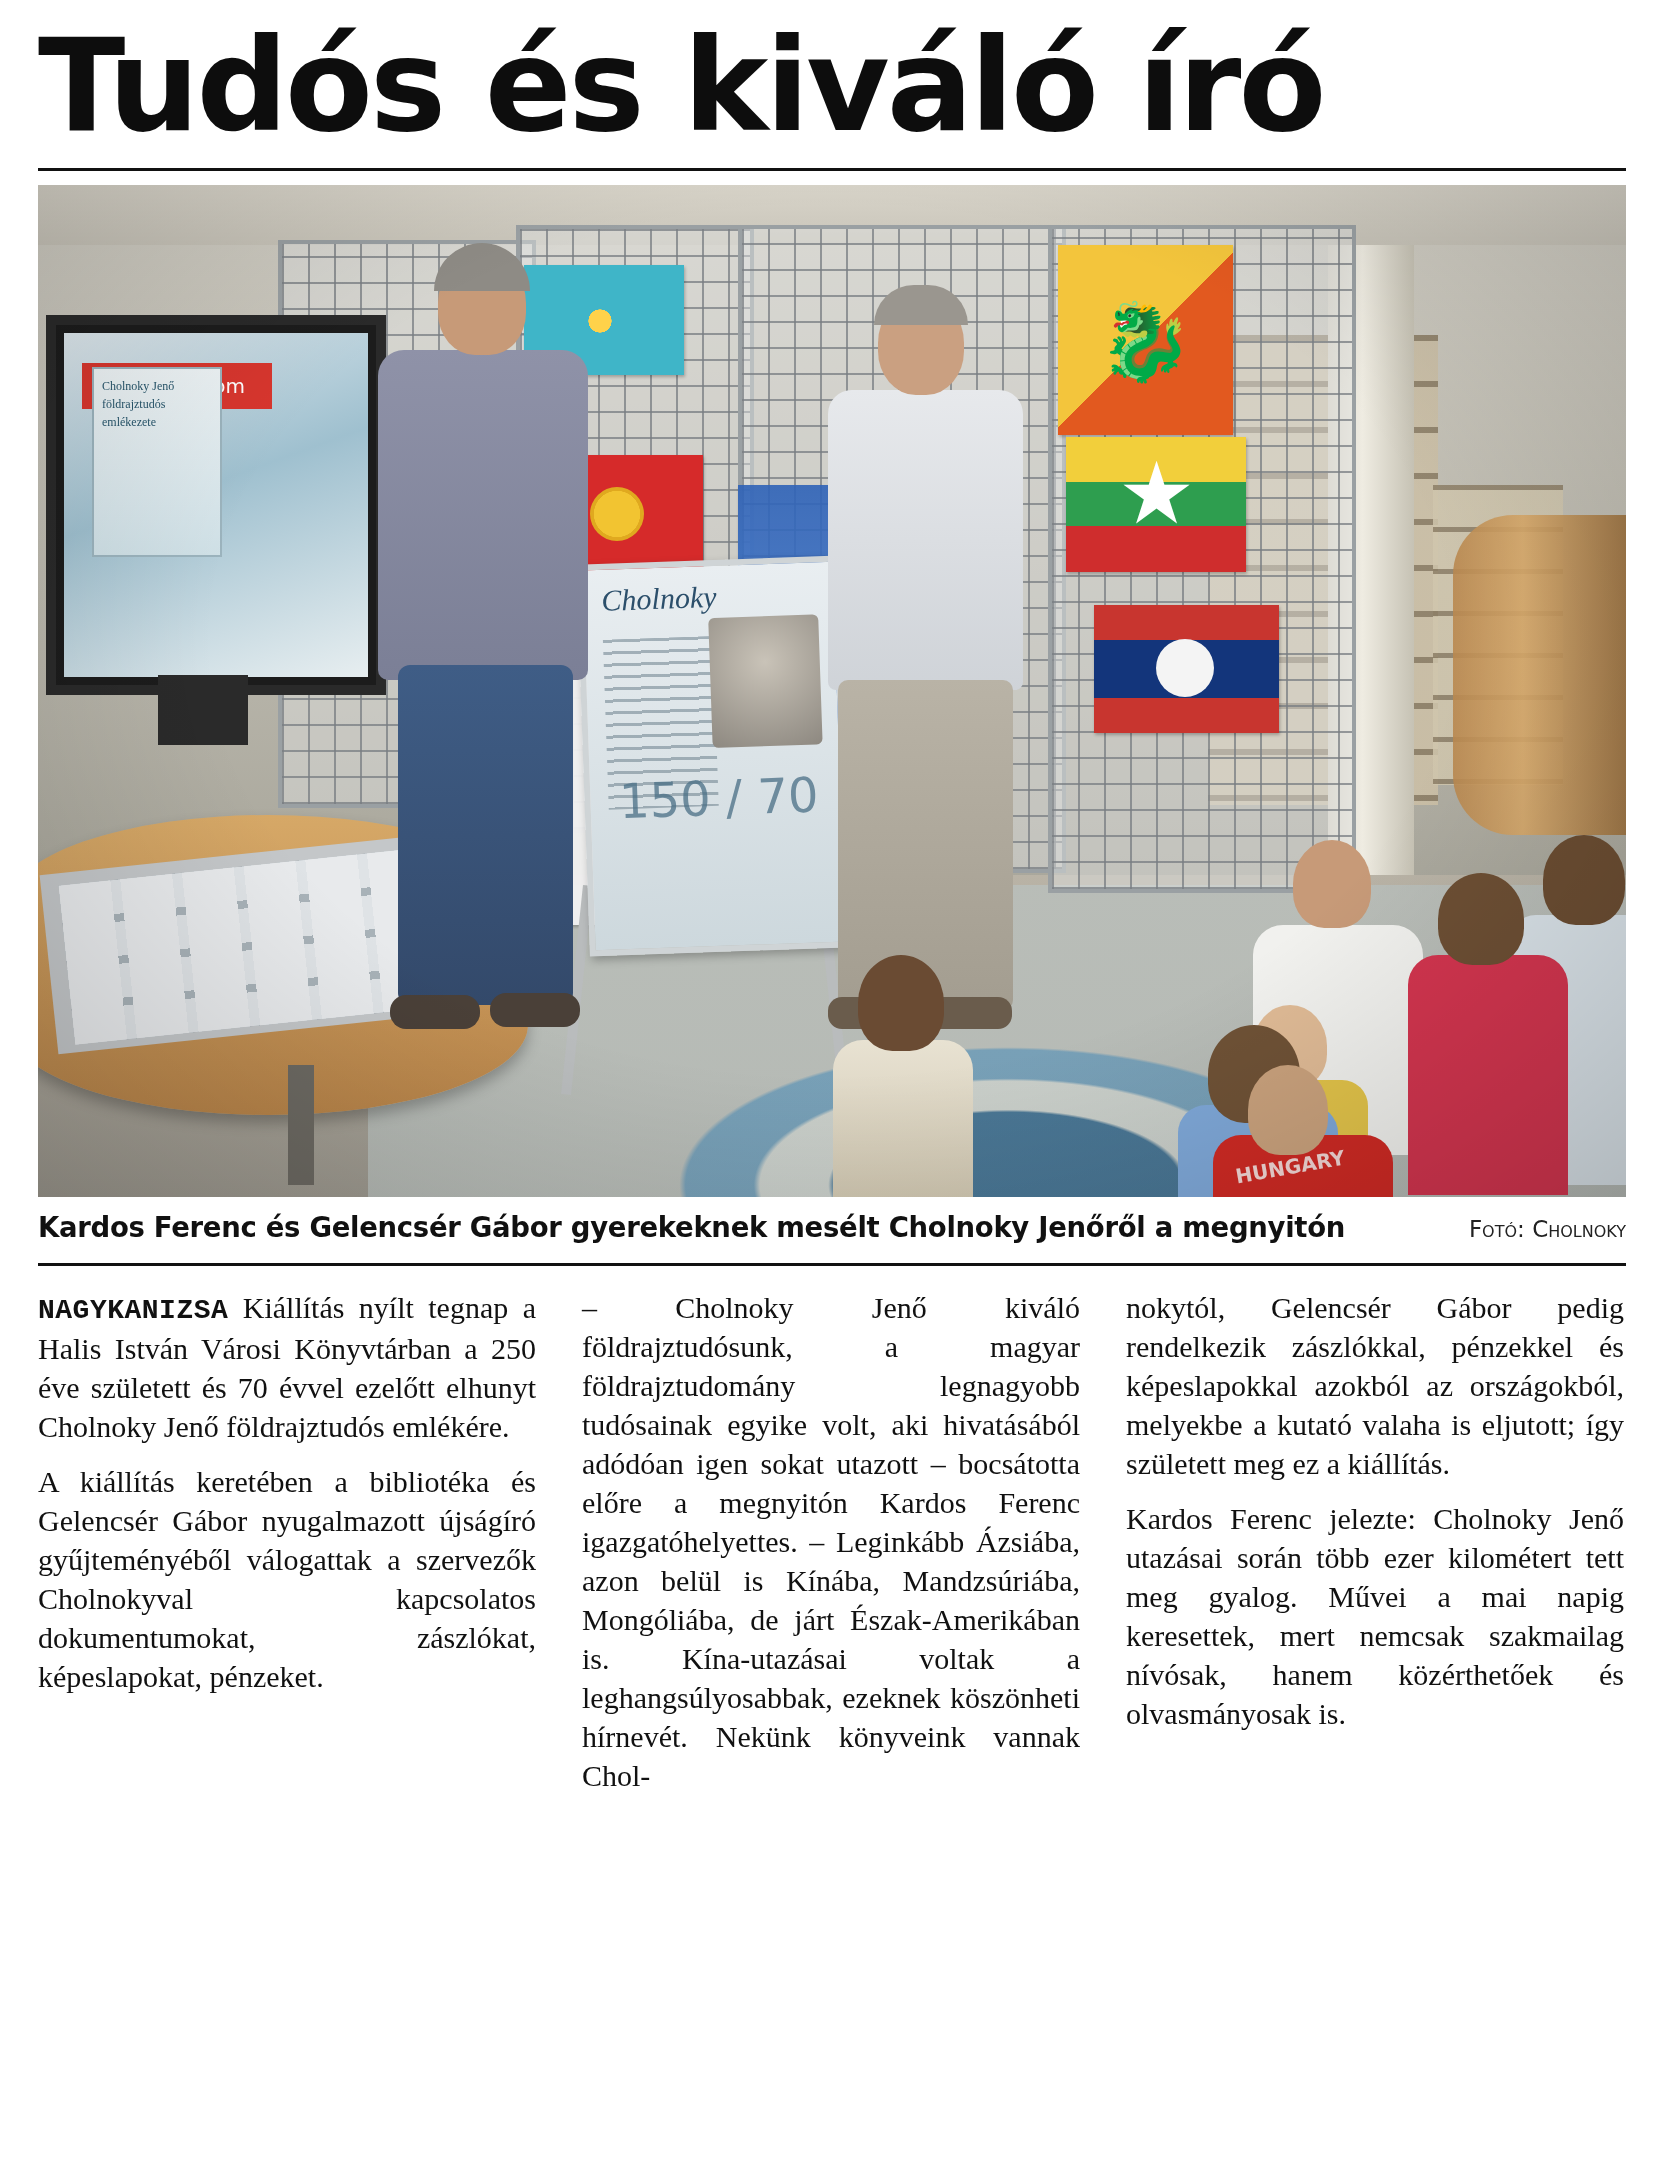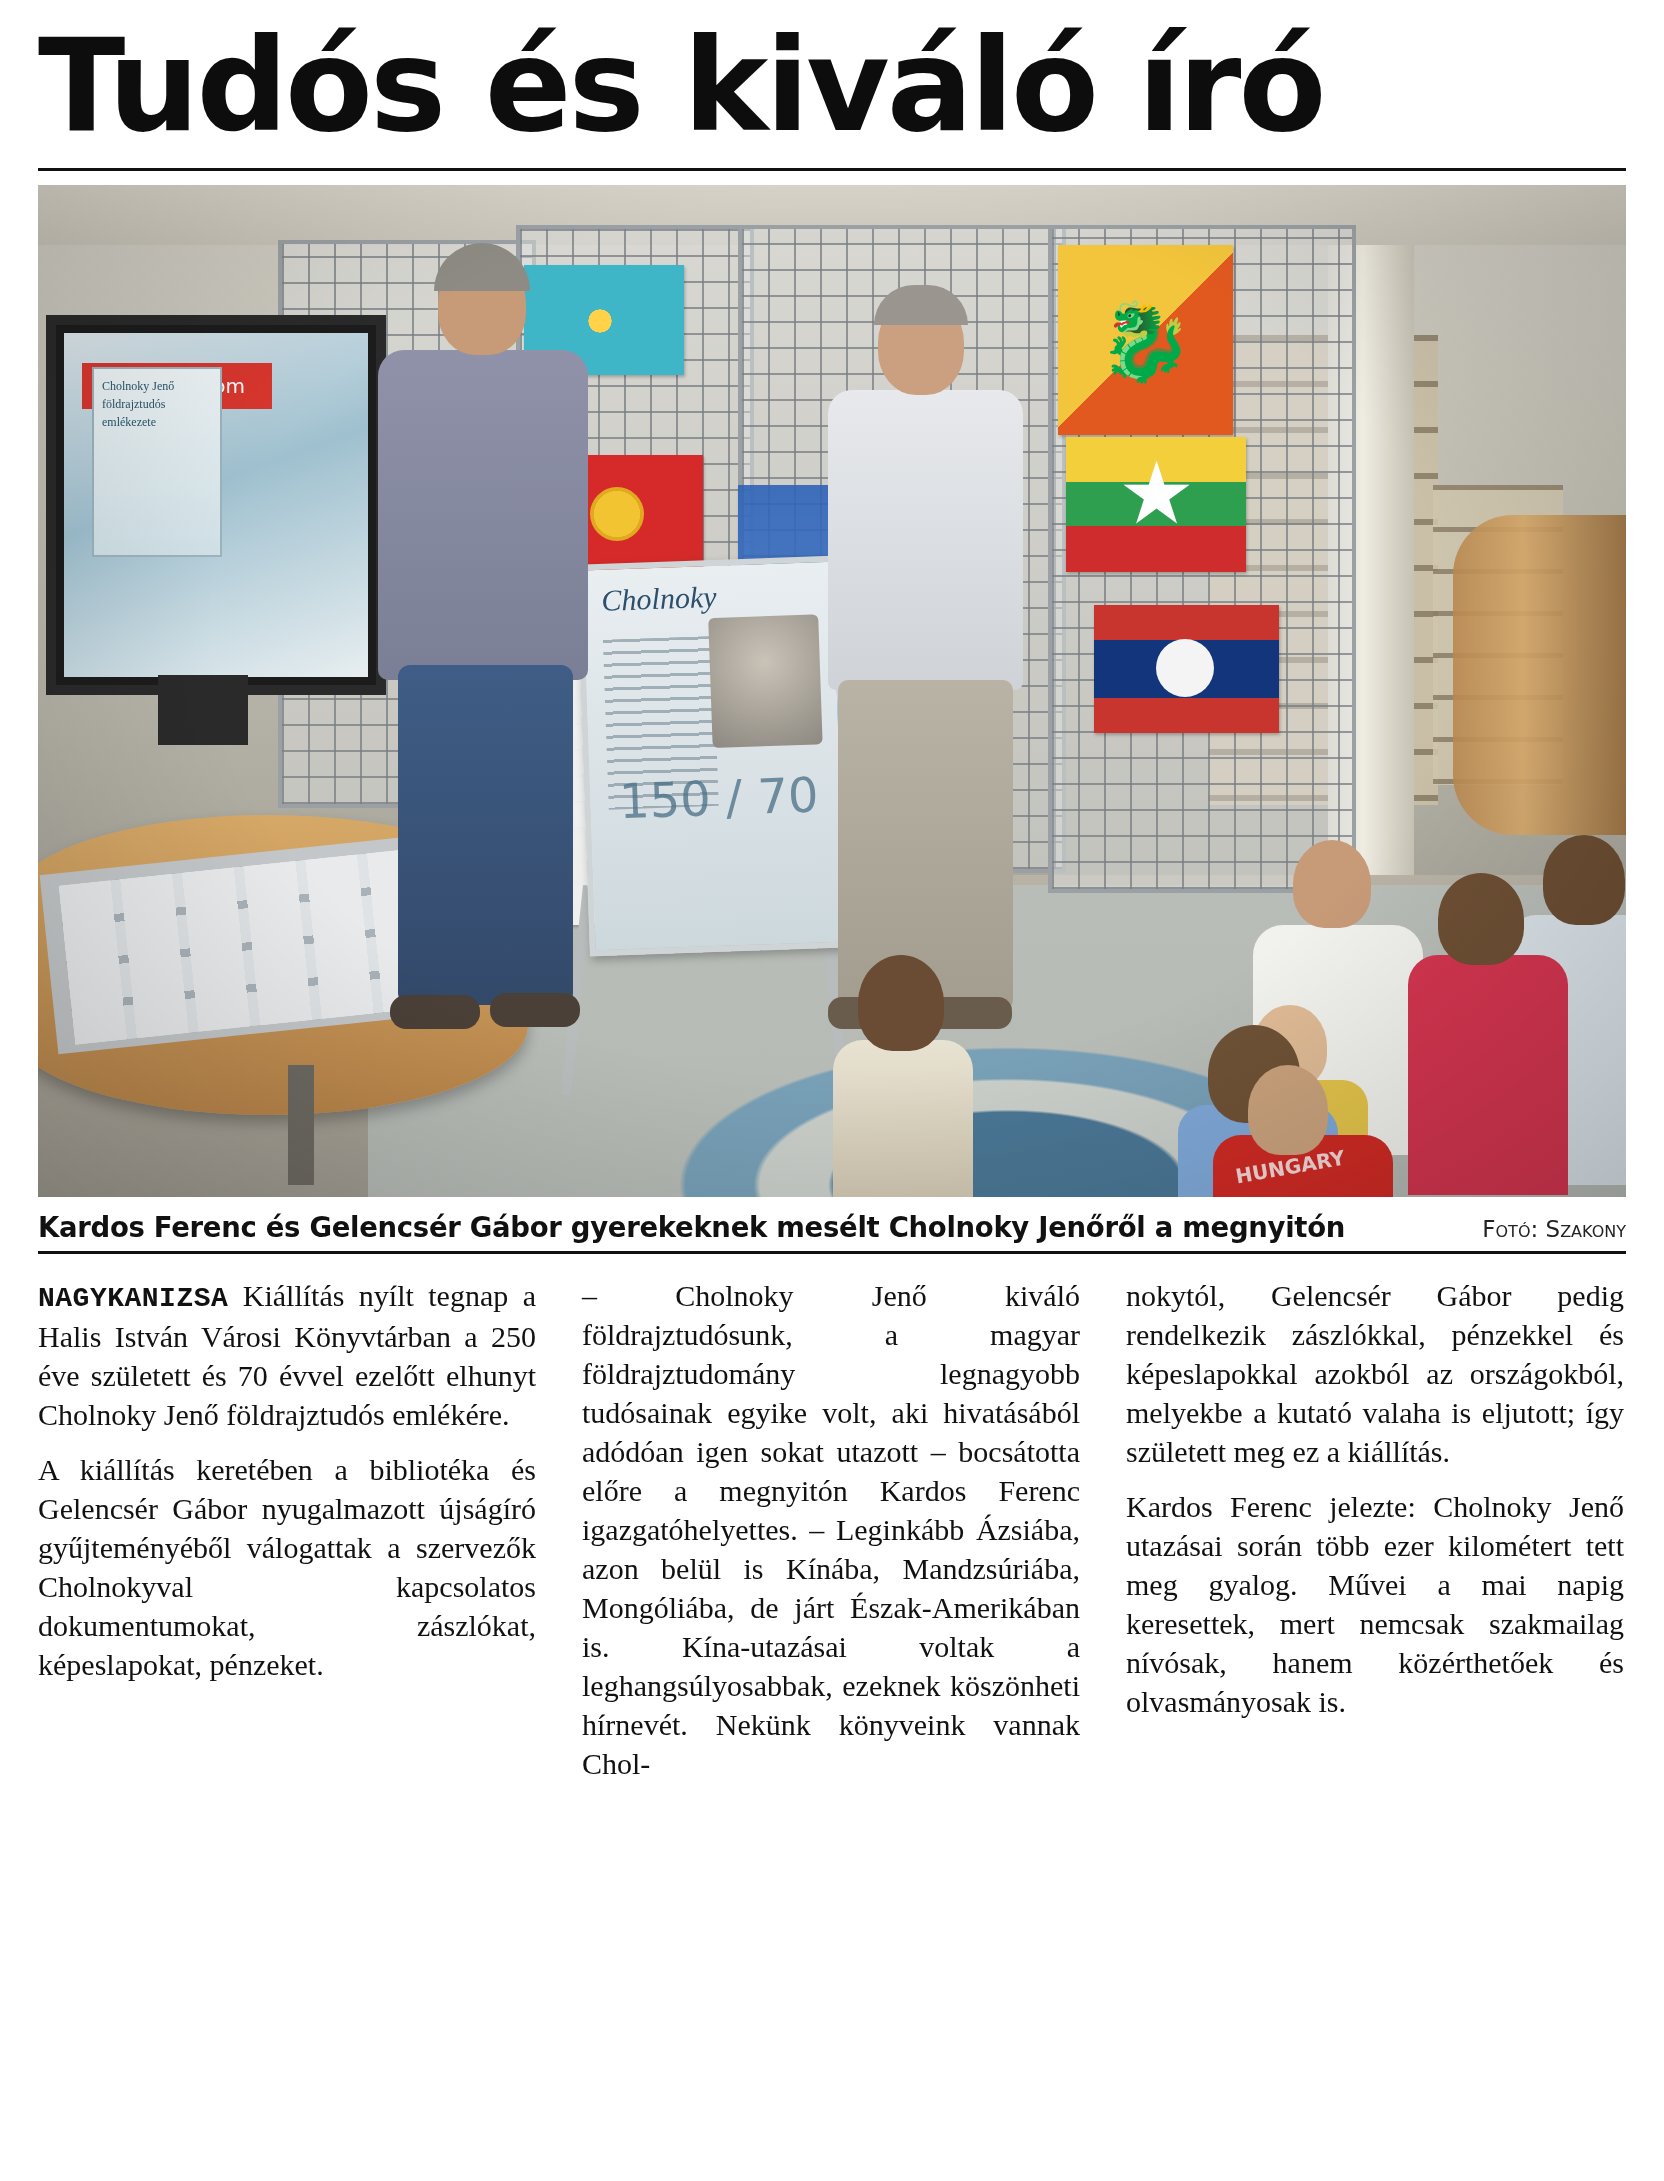--- a/index.html
+++ b/index.html
@@ -237,21 +237,21 @@
     background: radial-gradient(ellipse at 50% 45%, rgba(255,255,255,0) 55%, rgba(0,0,0,.18) 100%);
     pointer-events: none;
   }
 
   
   .caption-row {
     display: flex;
     align-items: baseline;
     justify-content: space-between;
     margin-top: 14px;
-    padding-bottom: 8px;
+    padding-bottom: 20px;
     border-bottom: 3px solid #111;
   }
   .caption {
     font-family: "DejaVu Sans", sans-serif;
     font-weight: bold;
     font-size: 27.5px;
     color: #111;
     letter-spacing: -0.3px;
   }
   .credit {
@@ -377,21 +377,21 @@
       <div class="kid kid-c-h"></div>
       <div class="kid kid-a-b"></div>
       <div class="kid kid-a-h"></div>
 
       <div class="photo-shade"></div>
     </div>
   </div>
 
   <div class="caption-row">
     <div class="caption">Kardos Ferenc és Gelencsér Gábor gyerekeknek mesélt Cholnoky Jenőről a megnyitón</div>
-    <div class="credit">Fotó: Szakony</div>
+    <div class="credit">Fotó: Cholnoky</div>
   </div>
 
   <div class="columns">
 
     <div class="col">
       <p><span class="lead-city">NAGYKANIZSA</span><span> Kiállítás nyílt tegnap a Halis István Városi Könyvtárban a 250 éve született és 70 évvel ezelőtt elhunyt Cholnoky Jenő földrajztudós emlékére.</span></p>
       <p>A kiállítás keretében a biblio­téka és Gelencsér Gábor nyugalmazott újságíró gyűjteményéből válogattak a szervezők Cholnokyval kapcsolatos dokumentumokat, zászlókat, képeslapokat, pénzeket.</p>
     </div>
 
     <div class="col">

